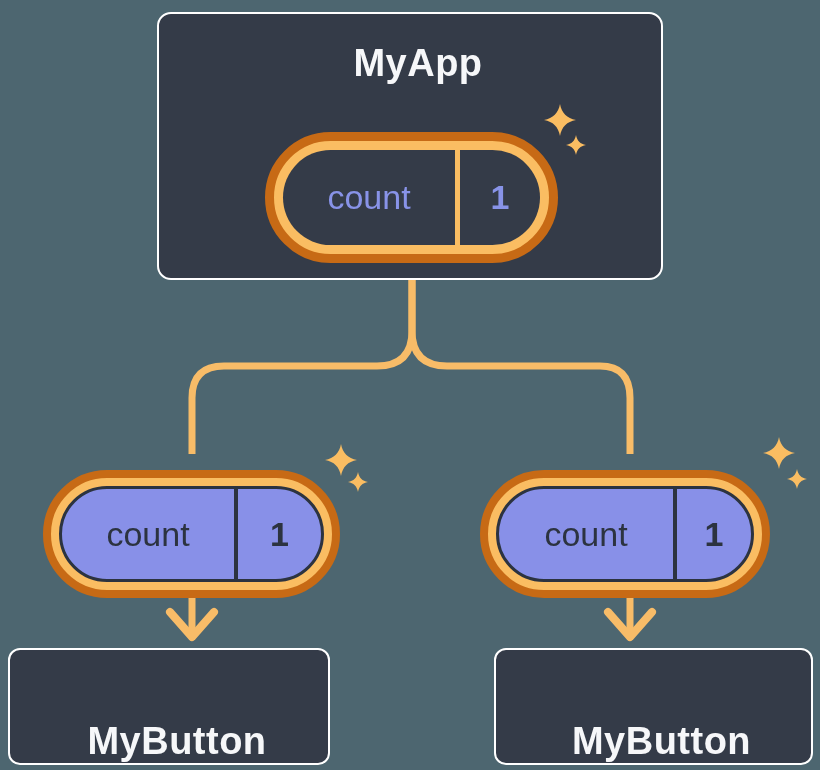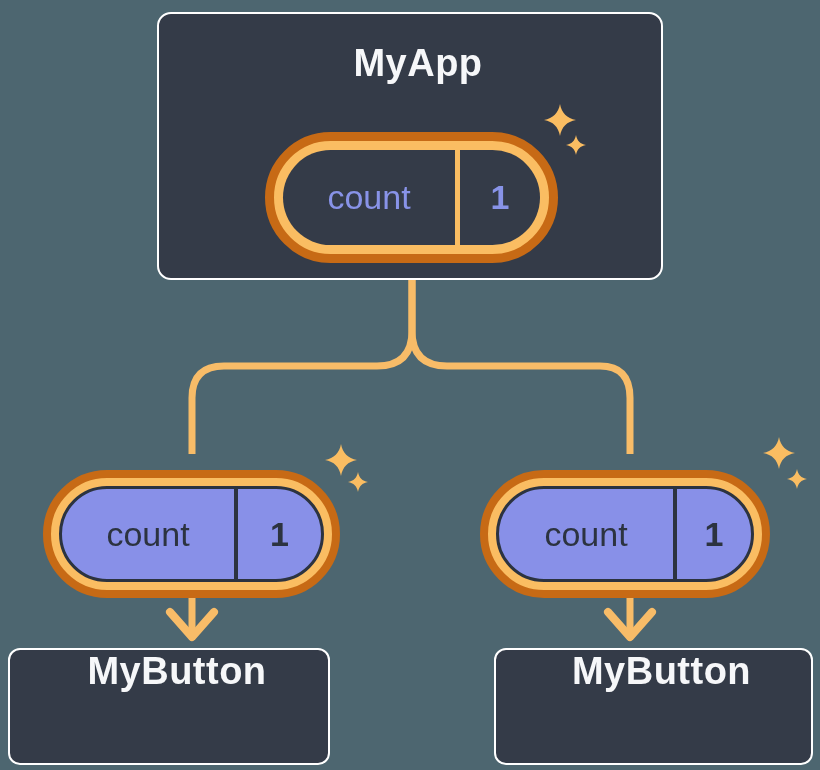--- a/index.html
+++ b/index.html
@@ -22,21 +22,21 @@
   .connectors{position:absolute;left:0;top:0;z-index:1;}
   .connectors .branch{fill:none;stroke:var(--line-gold);stroke-width:7;}
   .connectors .stem{fill:none;stroke:var(--line-gold);stroke-width:7;stroke-linecap:butt;}
   .connectors .head{fill:none;stroke:var(--line-gold);stroke-width:8;stroke-linecap:round;stroke-linejoin:round;}
 
   .node{position:absolute;background:var(--node-fill);border:2px solid var(--node-border);
         border-radius:14px;z-index:2;padding-left:16px;}
   .node-title{color:var(--light-text);font-size:38px;font-weight:600;text-align:center;letter-spacing:.5px;}
   .node.root{left:157px;top:12px;width:506px;height:268px;}
   .node.root .node-title{padding-top:28px;}
-  .node.child{display:flex;align-items:flex-start;justify-content:center;border-radius:12px;}
+  .node.child{display:flex;align-items:flex-end;justify-content:center;border-radius:12px;}
   .node.child.left{left:8px;top:648px;width:322px;height:117px;}
   .node.child.right{left:494px;top:648px;width:319px;height:117px;}
 
   .pill{position:absolute;z-index:3;border-radius:999px;border:9px solid var(--ring-orange);
         background:var(--ring-gold);padding:9px;margin-top:20px;}
   .pill-inner{height:100%;width:100%;border-radius:999px;display:flex;align-items:stretch;overflow:hidden;}
   .pill.state{left:265px;top:112px;width:293px;height:131px;}
   .pill.state .pill-inner{background:var(--node-fill);}
   .pill.state .cell-key{color:var(--purple-text);}
   .pill.state .cell-val{color:var(--purple-text);}

